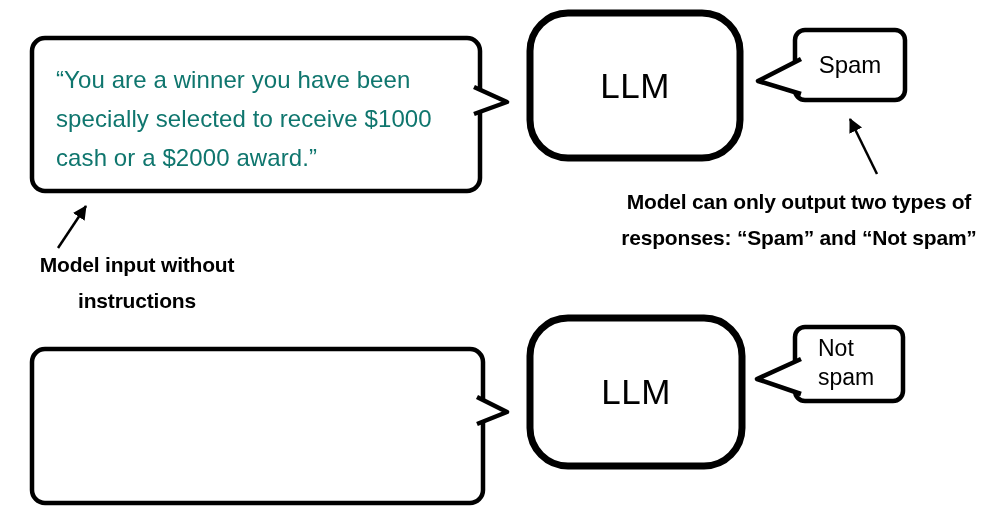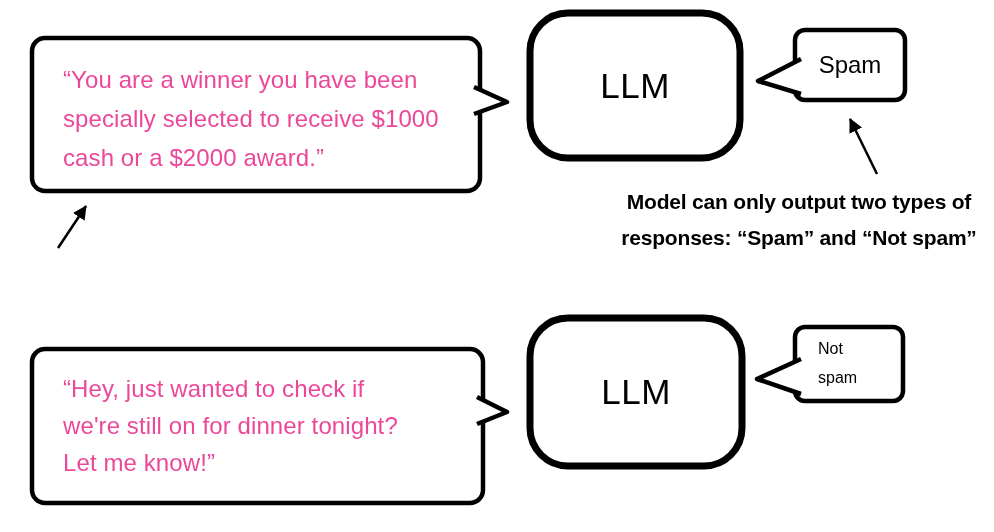--- a/index.html
+++ b/index.html
@@ -36,22 +36,21 @@
     stroke-linejoin: round;
   }
   .annot-arrow {
     stroke: #000000;
     stroke-width: 2.5;
     fill: none;
   }
   .txt {
     position: absolute;
     white-space: pre;
-    color: #ec4899;
-    margin-left: 7px;
+    color: #0f766e;
   }
   .bubble-text {
     font-size: 24px;
     letter-spacing: 0.1px;
   }
   #input-text-top   { left: 56px; top: 60px;  width: 420px; line-height: 39px; }
   #input-text-bottom{ left: 56px; top: 370px; width: 420px; line-height: 37px; }
   .llm-label {
     position: absolute;
     display: flex;
@@ -66,21 +65,21 @@
   #output-text-spam {
     position: absolute;
     left: 795px; top: 30px; width: 110px; height: 70px;
     display: flex; align-items: center; justify-content: center;
     font-size: 24px;
     white-space: pre;
   }
   #output-text-notspam {
     position: absolute;
     left: 818px; top: 334px;
-    font-size: 16px;
+    font-size: 23px;
     line-height: 29px;
     white-space: pre;
   }
   .caption {
     position: absolute;
     font-weight: 700;
     font-size: 21px;
     line-height: 36px;
     text-align: center;
     white-space: pre;
@@ -122,26 +121,25 @@
   </svg>
 
   <div class="txt bubble-text" id="input-text-top">“You are a winner you have been
 specially selected to receive $1000
 cash or a $2000 award.”</div>
 
   <div class="llm-label" id="llm-label-top">LLM</div>
 
   <div id="output-text-spam">Spam</div>
 
-  <div class="txt bubble-text" id="input-text-bottom">“Hey, just wanted to check if
-we're still on for dinner tonight?
-Let me know!”</div>
 
   <div class="llm-label" id="llm-label-bottom">LLM</div>
 
   <div id="output-text-notspam">Not
 spam</div>
 
+  <div class="caption" id="caption-input">Model input without
+instructions</div>
 
   <div class="caption" id="caption-output">Model can only output two types of
 responses: “Spam” and “Not spam”</div>
 
 </div>
 
 </body></html>

